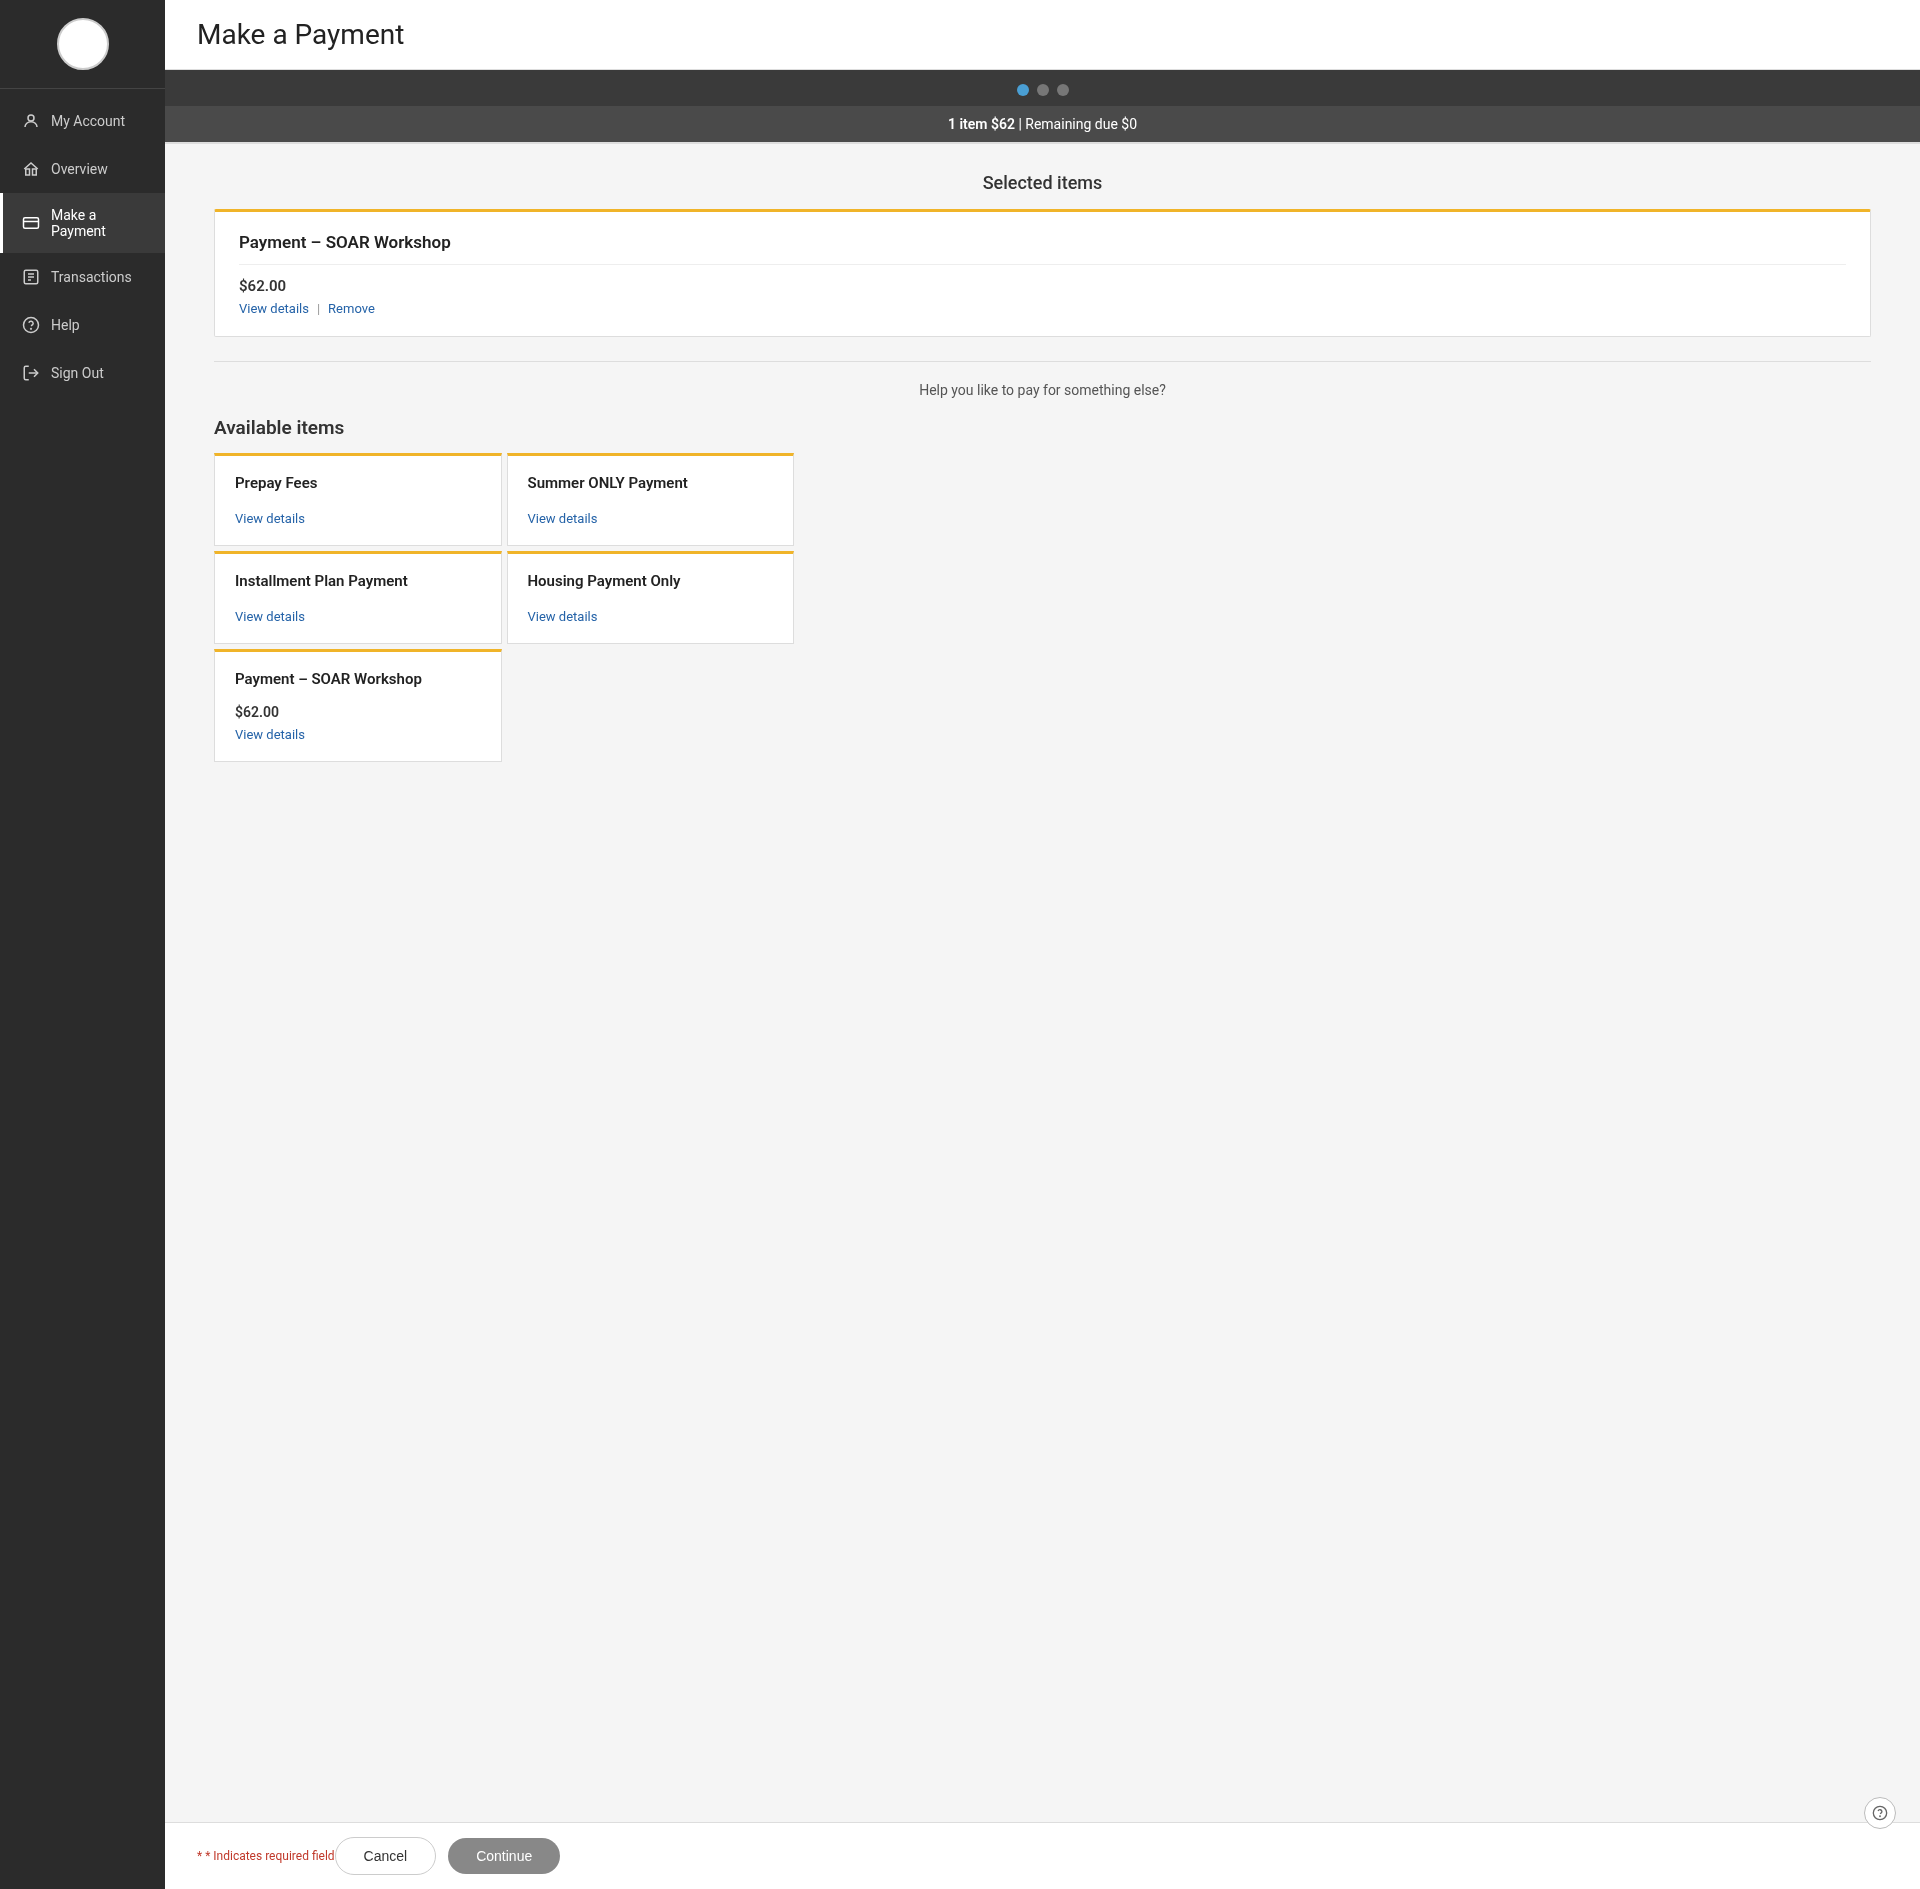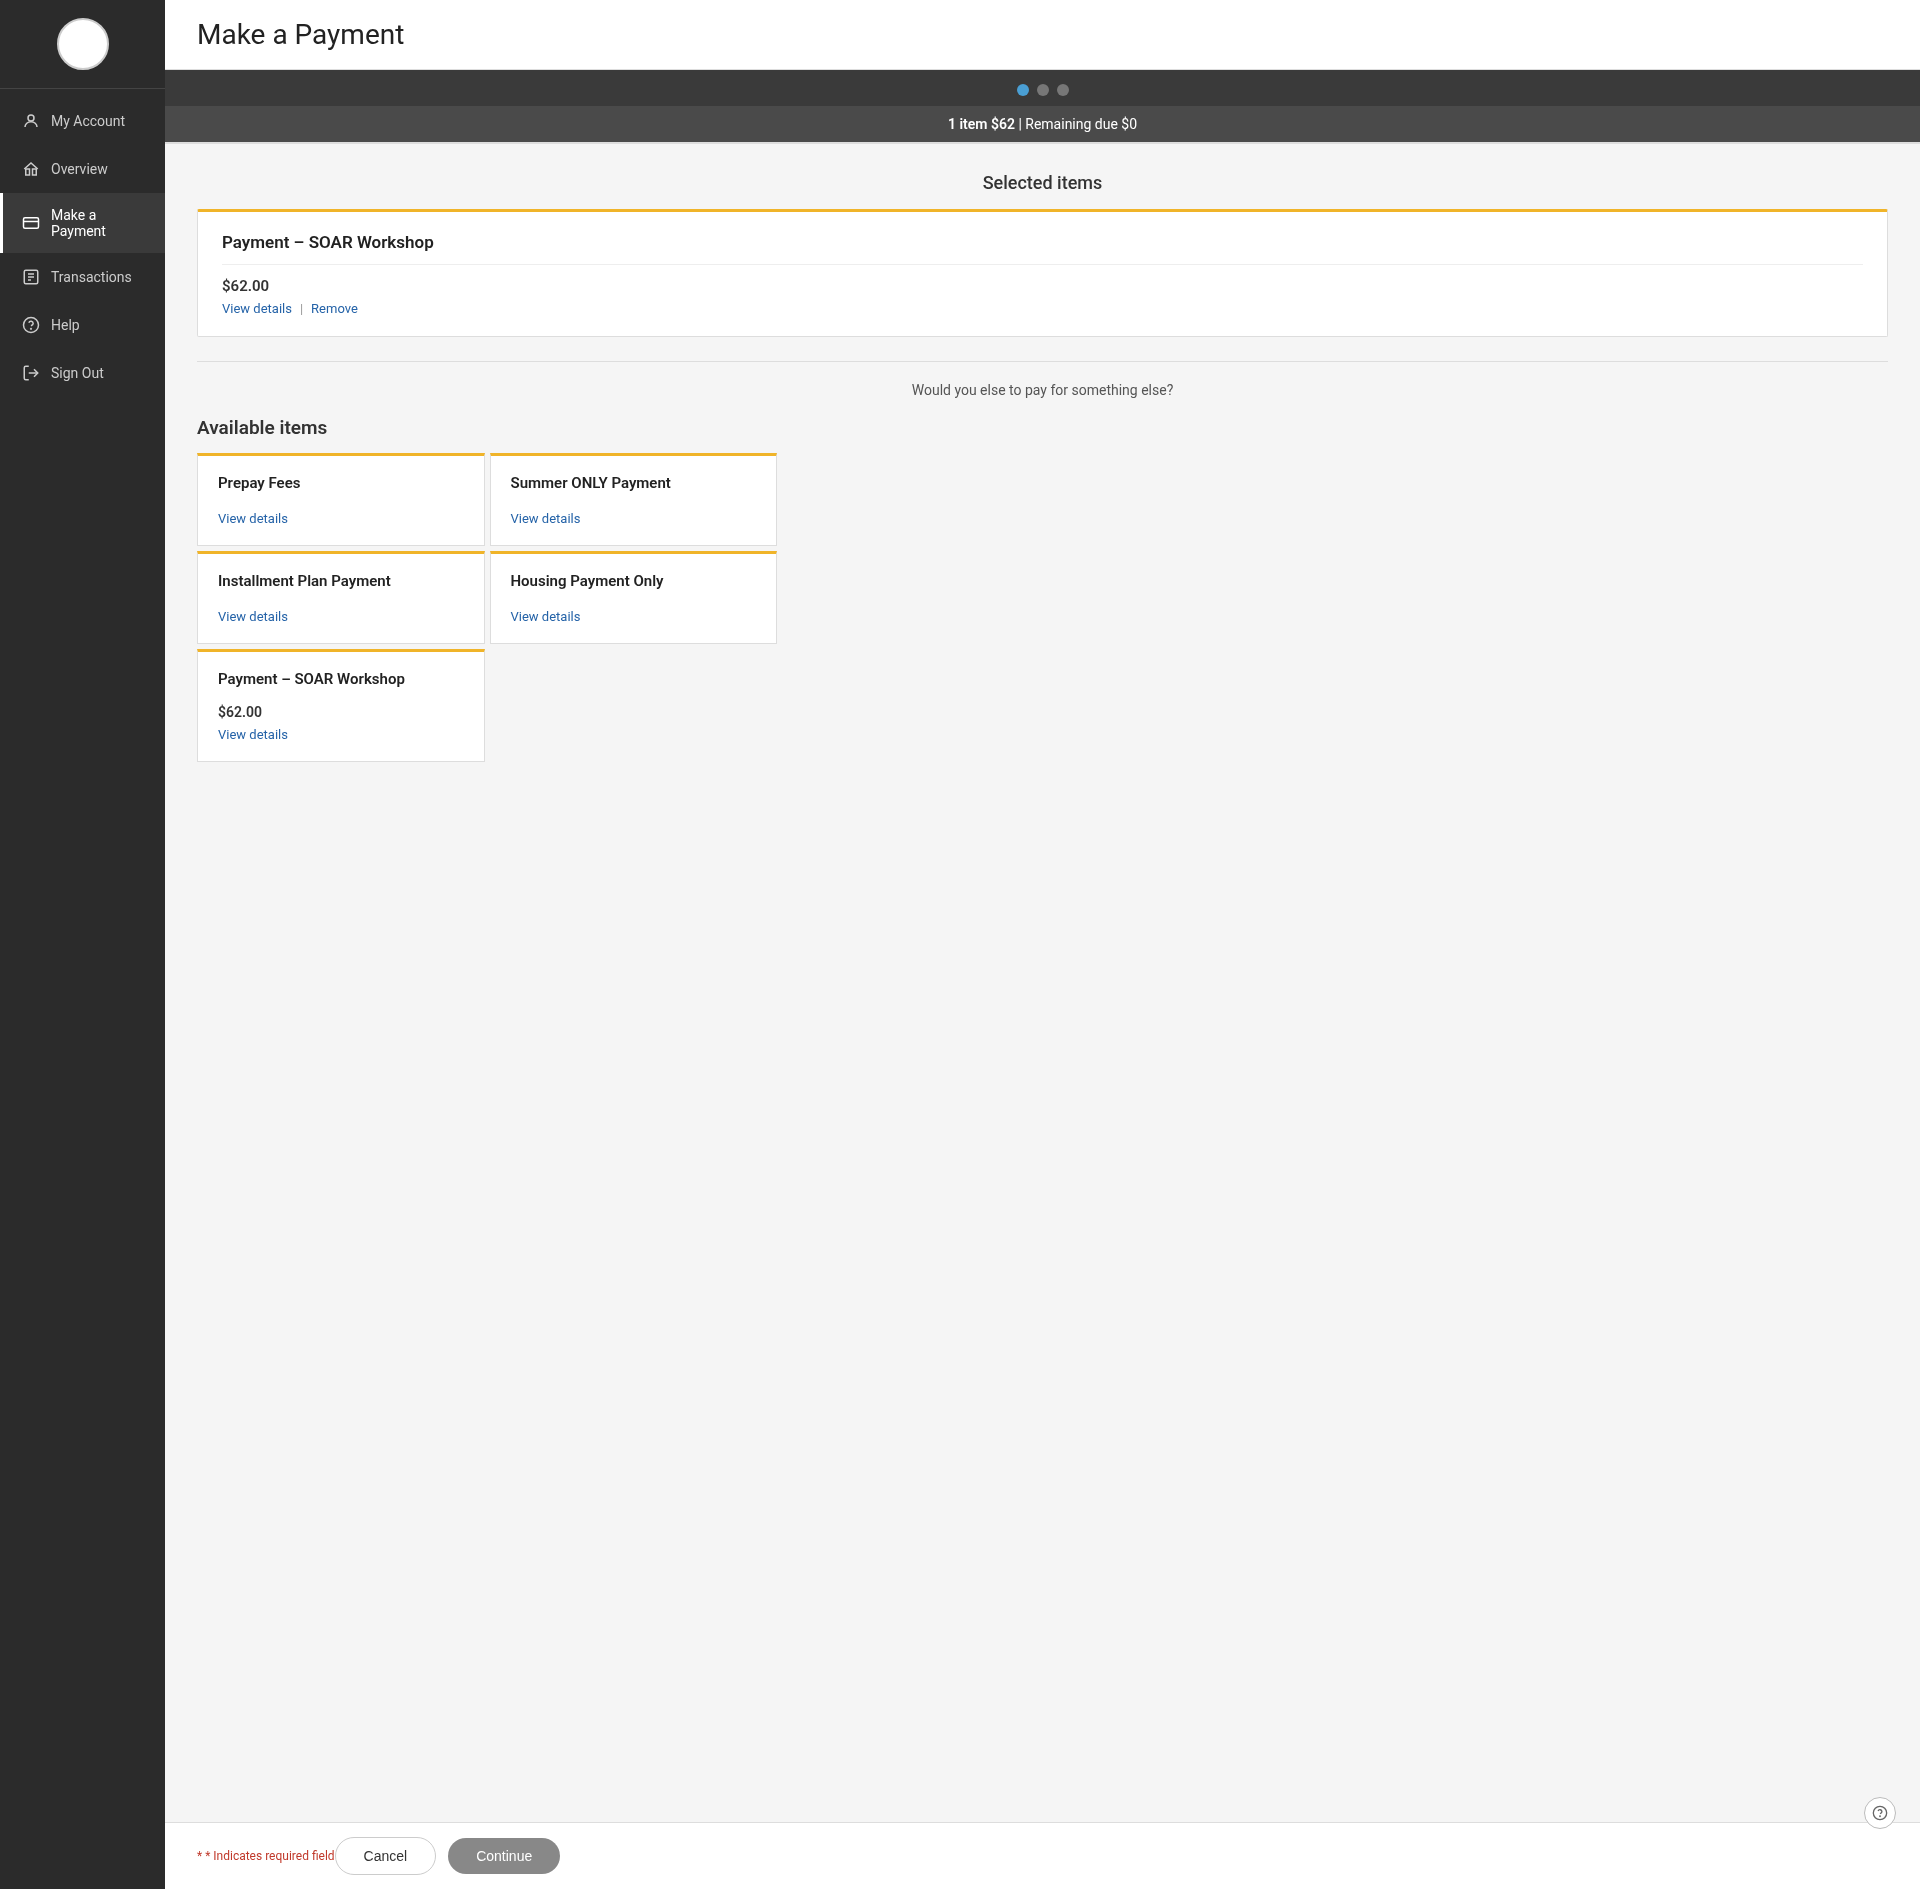--- a/index.html
+++ b/index.html
@@ -112,21 +112,21 @@
       text-align: center;
       padding: 10px;
       font-size: 14px;
       border-bottom: 2px solid #ddd;
     }
     .summary-bar strong { font-weight: 600; }
 
     
     .content {
       flex: 1;
-      padding: 28px 32px;
+      padding: 28px 49px;
       overflow-y: auto;
     }
 
     .section-title {
       font-size: 18px;
       font-weight: 500;
       color: #333;
       margin-bottom: 16px;
       text-align: center;
     }
@@ -368,21 +368,21 @@
           <a class="card-link">View details</a>
           <span class="card-link-sep">|</span>
           <a class="card-link">Remove</a>
         </div>
       </div>
     </div>
 
     <hr class="section-divider">
 
     <div>
-      <div class="would-you-text">Would you else to pay for something else?</div>
+      <div class="would-you-text">Help you like to pay for something else?</div>
       <div class="available-title">Available items</div>
       <div class="items-grid">
 
         <div class="available-card">
           <div class="available-card-title">Prepay Fees</div>
           <a class="available-card-link">View details</a>
         </div>
 
         <div class="available-card">
           <div class="available-card-title">Summer ONLY Payment</div>

